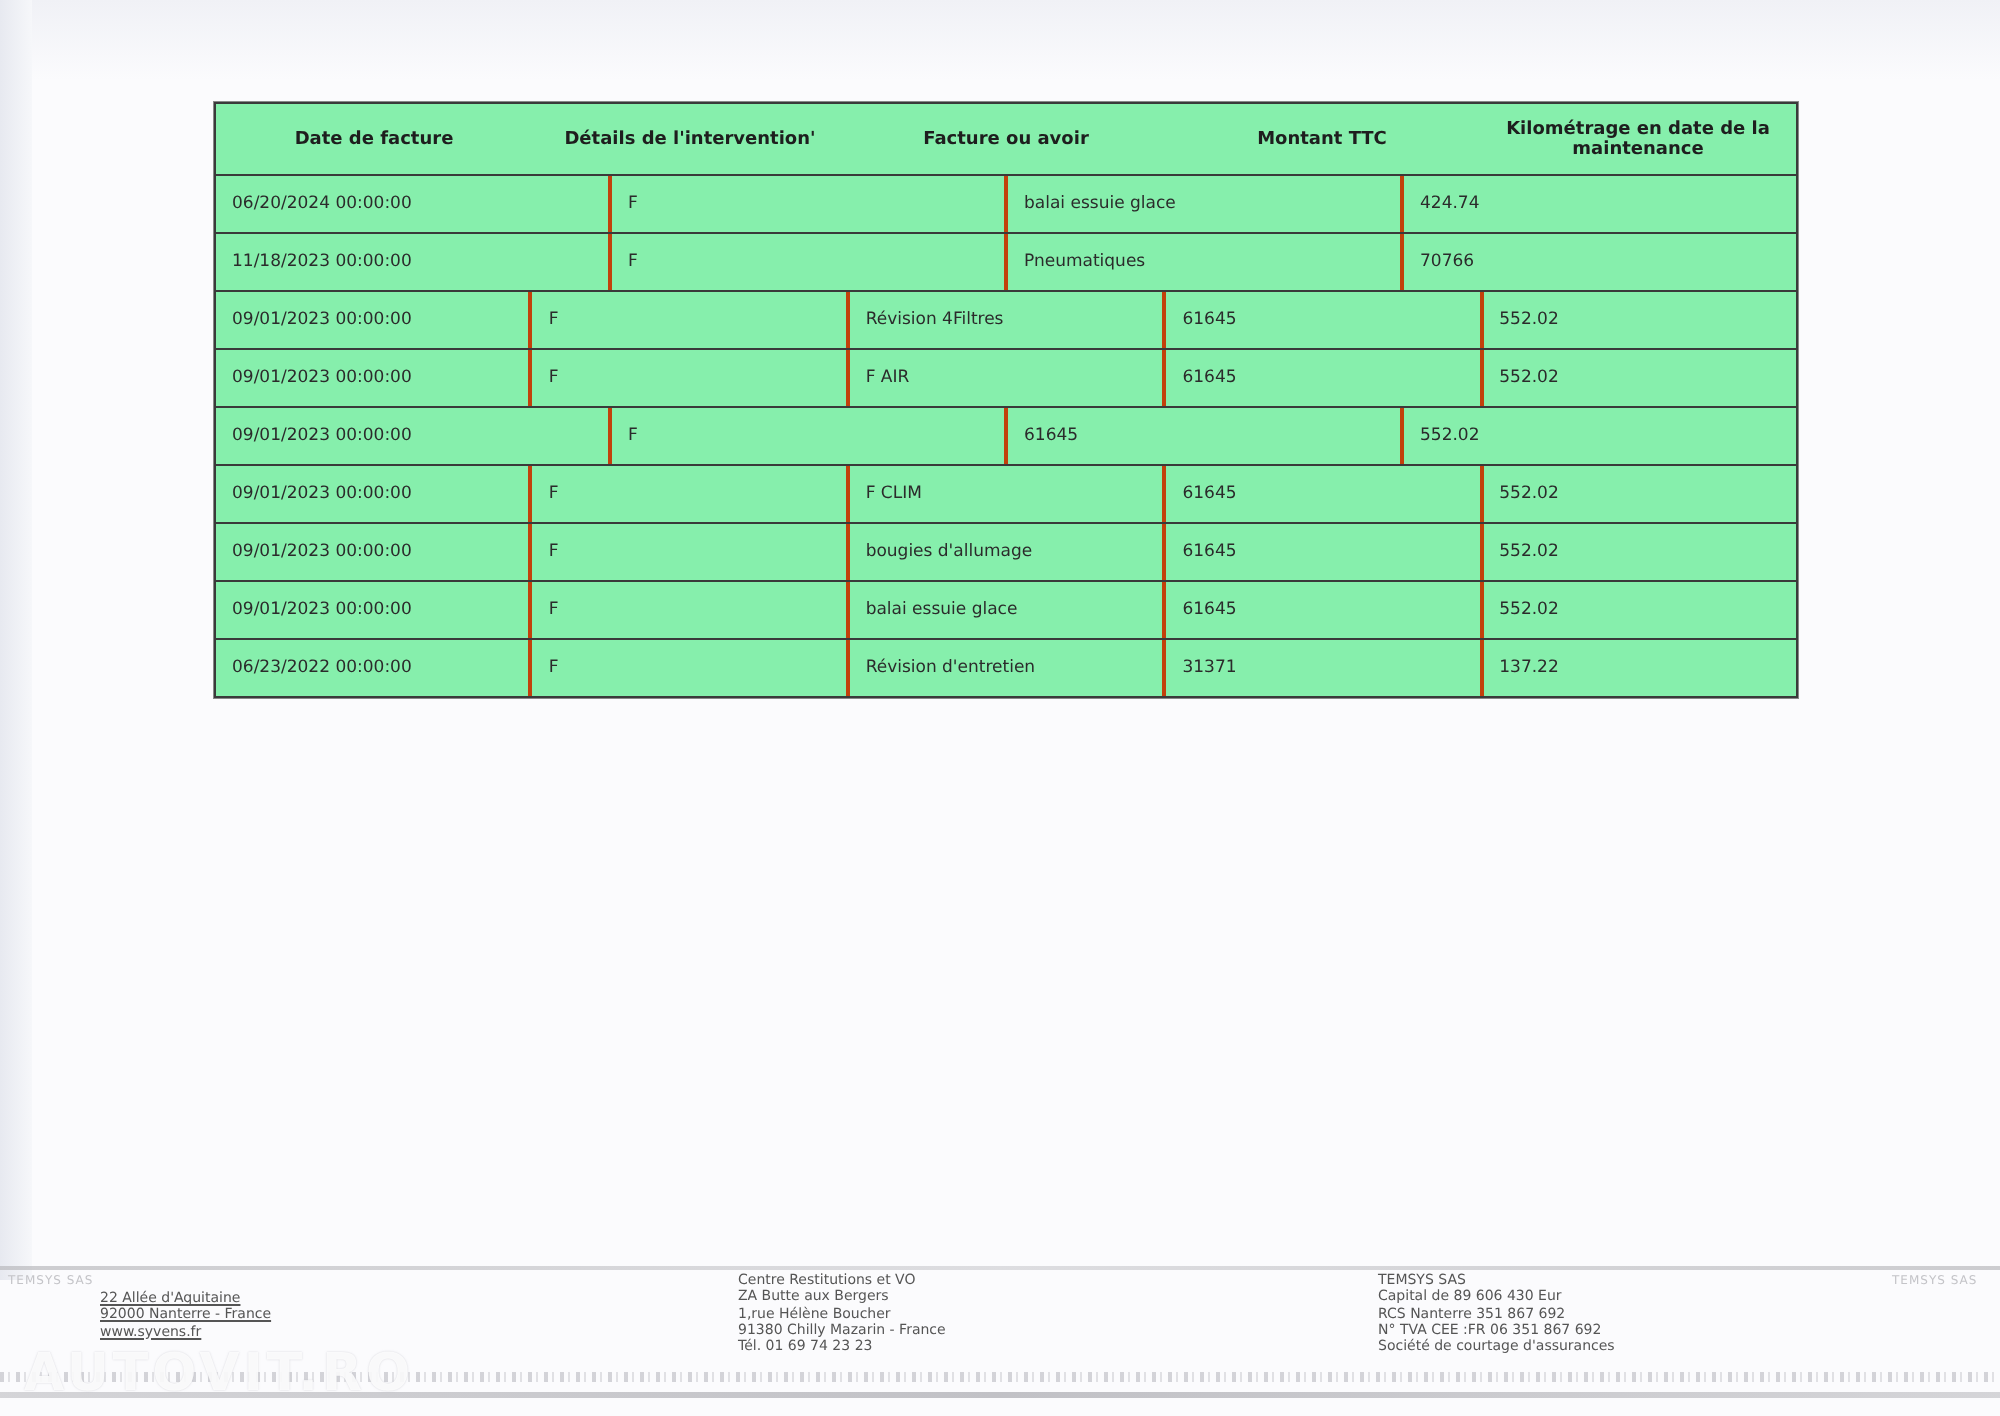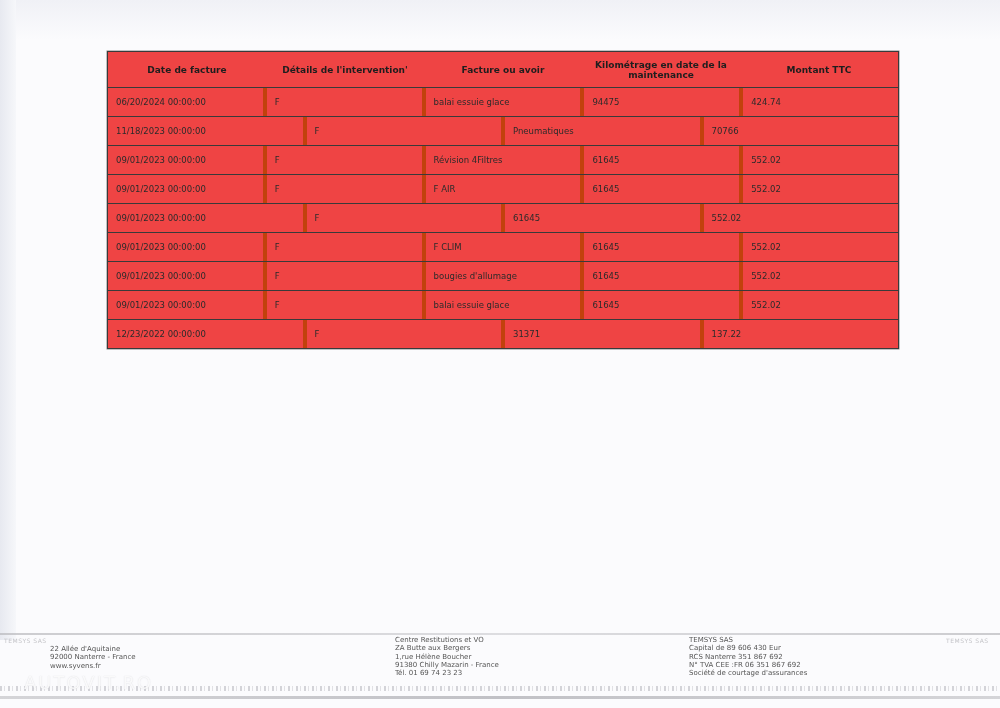--- a/index.html
+++ b/index.html
@@ -13,36 +13,36 @@
     position: absolute; left: 0; top: 0; width: 16px; height: 640px;
     background: linear-gradient(to right, #e7e9f0, #f6f7fa);
   }
   .scan-top {
     position: absolute; left: 0; top: 0; width: 1000px; height: 40px;
     background: linear-gradient(to bottom, #f0f1f6, #fbfbfd);
   }
   .table-wrap {
     position: absolute; left: 107px; top: 51px; width: 790px;
     border: 1px solid #3a3a3a;
-    background: #ef4444;
+    background: #86efac;
     box-shadow: 0 0 0 0.5px #888;
   }
   .thead {
     display: flex; height: 35px; border-bottom: 1px solid #3a3a3a;
   }
   .th {
     flex: 1; display: flex; align-items: center; justify-content: center;
     text-align: center; font-weight: bold; font-size: 9px; line-height: 10px;
     color: #1e1e1e; padding: 0 6px;
   }
   .trow { display: flex; height: 28px; border-bottom: 1px solid #3a3a3a; }
   .trow:last-child { border-bottom: none; }
   .td {
     flex: 1; display: flex; align-items: center; padding-left: 8px;
-    font-size: 8.5px; color: #2b2b2b; border-right: 4px solid #c2410c;
+    font-size: 8.5px; color: #2b2b2b; border-right: 2px solid #c2410c;
     box-sizing: border-box;
   }
   .td:last-child { border-right: none; text-align: center; }
   .footer-line {
     position: absolute; left: 0; top: 633px; width: 1000px; height: 2px;
     background: linear-gradient(to right, #b8b8bc, #d0d0d4, #b8b8bc);
     opacity: 0.7;
   }
   .footer-line2 {
     position: absolute; left: 0; top: 696px; width: 1000px; height: 3px;
@@ -54,45 +54,44 @@
     background: repeating-linear-gradient(90deg, #b9b9c0 0 2px, transparent 2px 4px, #cfcfd4 4px 5px, transparent 5px 8px);
     opacity: 0.6;
   }
   .footer-block {
     position: absolute; top: 636px; font-size: 7px; line-height: 8.3px; color: #555;
   }
   .footer-faint {
     position: absolute; top: 637px; font-size: 6px; color: #c4c4c8; letter-spacing: 0.5px;
   }
   .watermark {
-    position: absolute; left: 24px; top: 672px; font-size: 18px; font-weight: normal;
+    position: absolute; left: 12px; top: 672px; font-size: 26px; font-weight: bold;
     color: rgba(255,255,255,0.85); letter-spacing: 2px;
     text-shadow: 0 0 1px rgba(180,180,190,0.55);
   }
 </style>
 </head>
 <body>
 
 <div class="scan-top"></div>
 <div class="scan-left"></div>
 
 <div class="table-wrap">
   <div class="thead">
     <div class="th">Date de facture</div>
     <div class="th">Détails de l'intervention'</div>
     <div class="th">Facture ou avoir</div>
+    <div class="th">Montant TTC</div>
     <div class="th">Kilométrage en date de la maintenance</div>
-    <div class="th">Montant TTC</div>
   </div>
   <div id="tbody">
       <div class="trow">
         <div class="td">06/20/2024 00:00:00</div>
         <div class="td">F</div>
         <div class="td">balai essuie glace</div>
-        <div class="td">94475</div>
         <div class="td">424.74</div>
       </div>
       <div class="trow">
         <div class="td">11/18/2023 00:00:00</div>
         <div class="td">F</div>
         <div class="td">Pneumatiques</div>
         <div class="td">70766</div>
       </div>
       <div class="trow">
         <div class="td">09/01/2023 00:00:00</div>
@@ -129,38 +128,39 @@
         <div class="td">552.02</div>
       </div>
       <div class="trow">
         <div class="td">09/01/2023 00:00:00</div>
         <div class="td">F</div>
         <div class="td">balai essuie glace</div>
         <div class="td">61645</div>
         <div class="td">552.02</div>
       </div>
       <div class="trow">
-        <div class="td">12/23/2022 00:00:00</div>
+        <div class="td">06/23/2022 00:00:00</div>
         <div class="td">F</div>
+        <div class="td">Révision d'entretien</div>
         <div class="td">31371</div>
         <div class="td">137.22</div>
       </div>
     </div>
 </div>
 
 <div class="footer-line"></div>
 
 <div class="footer-faint" style="left:4px;">TEMSYS SAS</div>
-<div class="footer-block" style="left:50px; top:645px;">
+<div class="footer-block" style="left:50px; top:645px;text-decoration:underline;">
   <div>22 Allée d'Aquitaine</div>
   <div>92000 Nanterre - France</div>
   <div>www.syvens.fr</div>
 </div>
 
-<div class="footer-block" style="left:369px;margin-left:26px;">
+<div class="footer-block" style="left:369px;">
   <div>Centre Restitutions et VO</div>
   <div>ZA Butte aux Bergers</div>
   <div>1,rue Hélène Boucher</div>
   <div>91380 Chilly Mazarin - France</div>
   <div>Tél. 01 69 74 23 23</div>
 </div>
 
 <div class="footer-block" style="left:689px;">
   <div>TEMSYS SAS</div>
   <div>Capital de 89 606 430 Eur</div>

